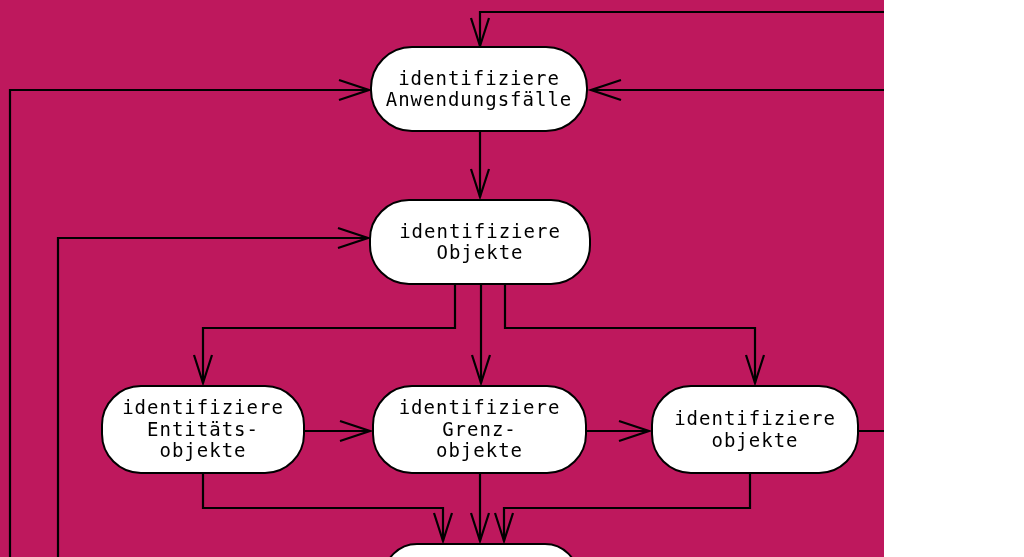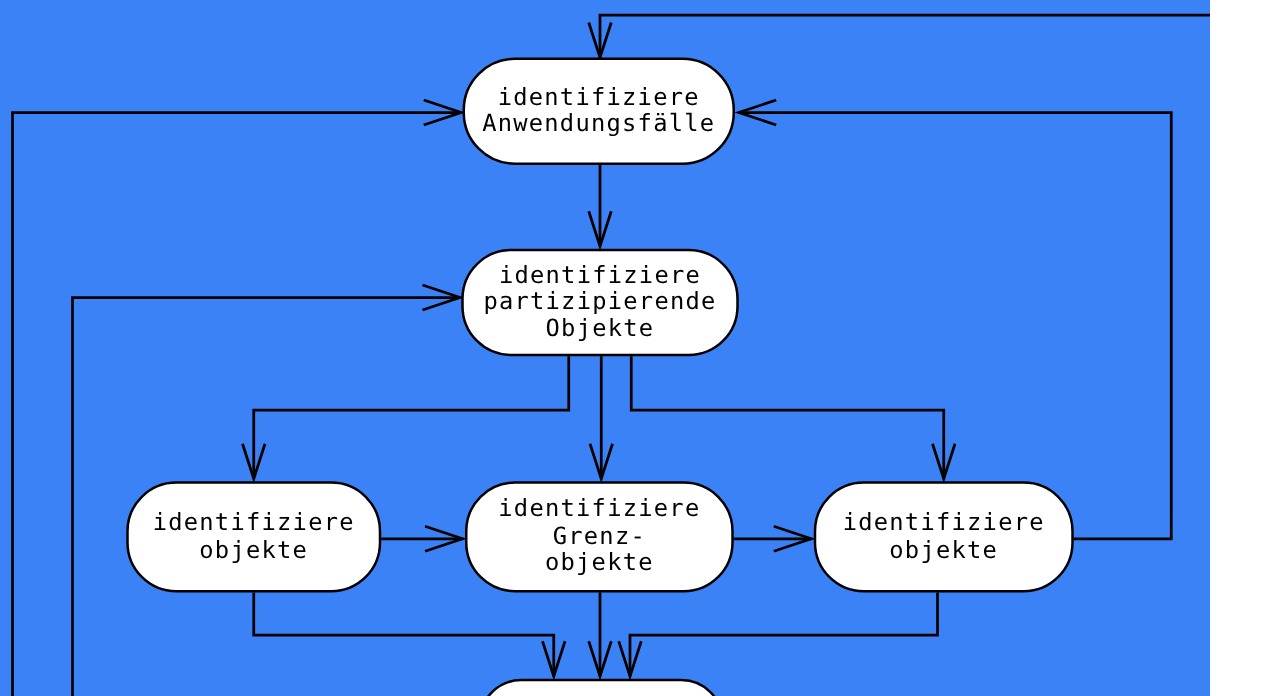--- a/index.html
+++ b/index.html
@@ -1,19 +1,19 @@
 <!DOCTYPE html>
 <html><head>
 <meta charset="utf-8">
 <style>
   html,body{margin:0;padding:0;background:#fff;}
   #canvas{
     position:relative;
-    width:968px;height:557px;
-    background:#3b82f6;
+    width:884px;height:557px;
+    background:#be185d;
     overflow:hidden;
     font-family:"DejaVu Sans Mono","Liberation Mono",monospace;
   }
   #edges{position:absolute;left:0;top:0;width:1024px;height:557px;}
   #edges polyline, #edges path{
     fill:none;stroke:#000;stroke-width:2.2;stroke-linejoin:miter;stroke-linecap:butt;
   }
   .node{
     position:absolute;
     box-sizing:border-box;
@@ -65,26 +65,26 @@
     </svg>
 
   <div class="node" style="left: 370px; top: 46px; width: 218px; height: 86px; border-radius: 42px;">
     <span>identifiziere</span>
     <span>Anwendungsfälle</span>
     <span></span>
   </div>
 
   <div class="node" style="left: 369px; top: 199px; width: 222px; height: 86px; border-radius: 40px;">
     <span>identifiziere</span>
-    <span>partizipierende</span>
     <span>Objekte</span>
   </div>
 
   <div class="node" style="left: 101px; top: 385px; width: 204px; height: 89px; border-radius: 40px;">
     <span>identifiziere</span>
+    <span>Entitäts-</span>
     <span>objekte</span>
   </div>
 
   <div class="node" style="left: 372px; top: 385px; width: 215px; height: 89px; border-radius: 40px;">
     <span>identifiziere</span>
     <span>Grenz-</span>
     <span>objekte</span>
   </div>
 
   <div class="node" style="left: 651px; top: 385px; width: 208px; height: 89px; border-radius: 40px;">

